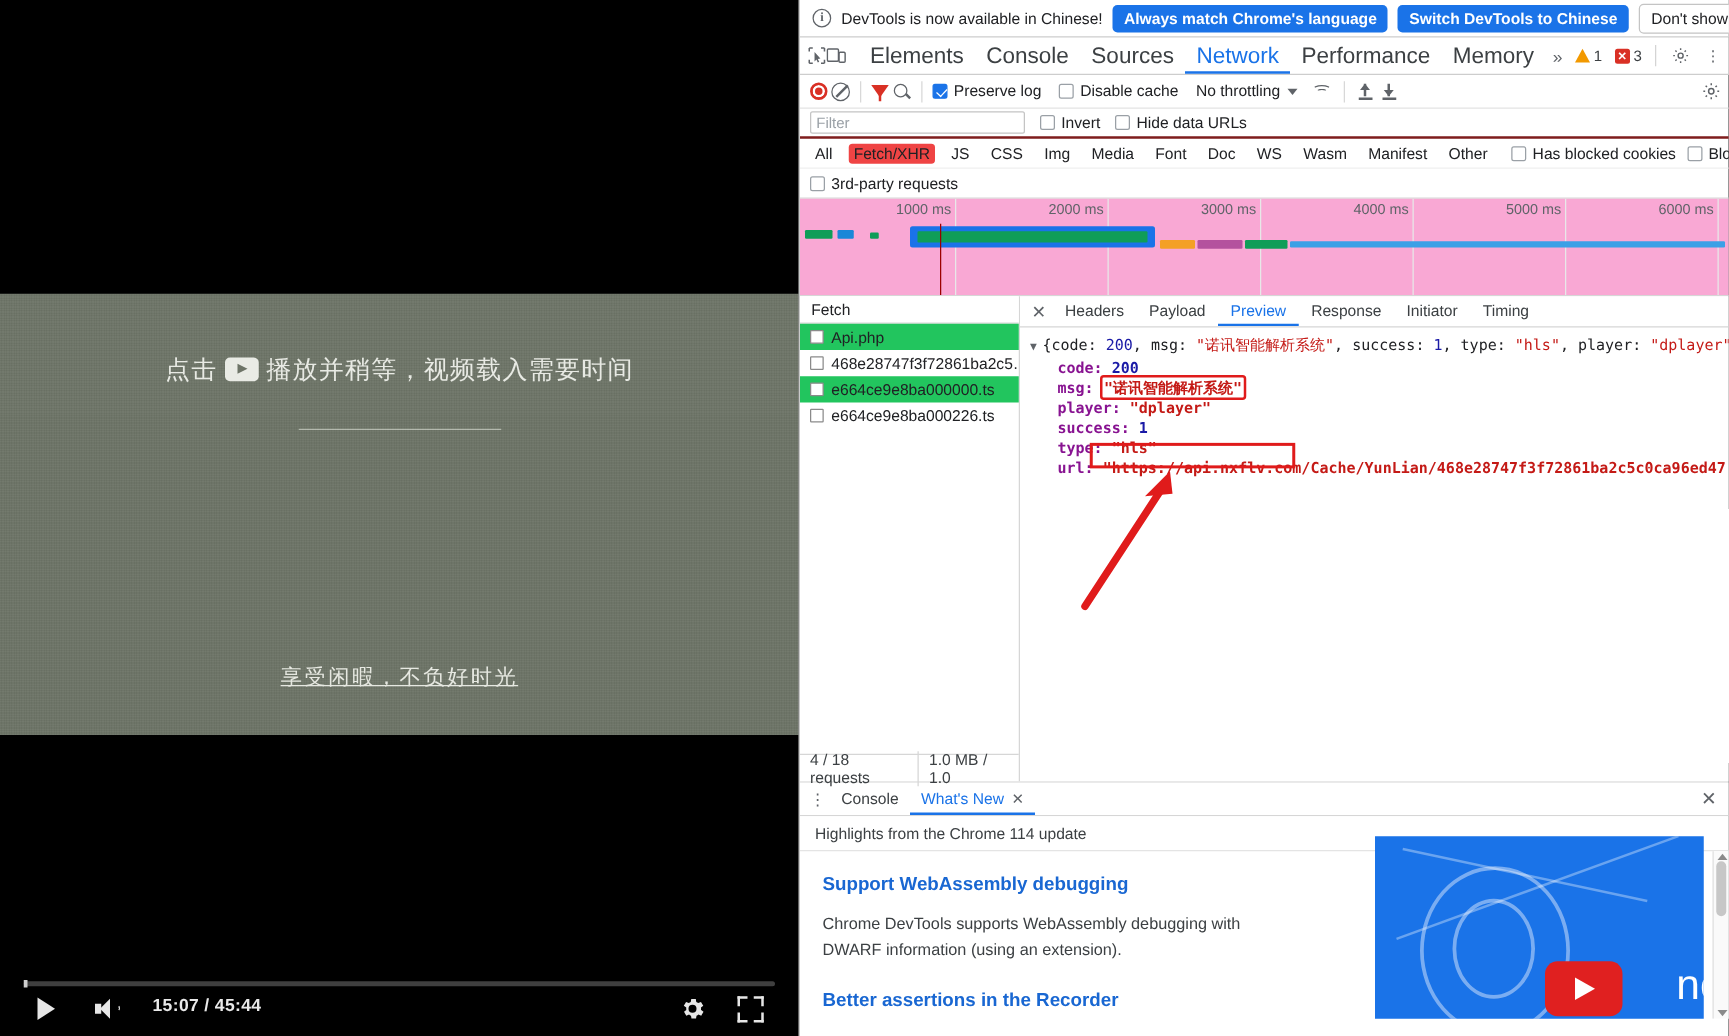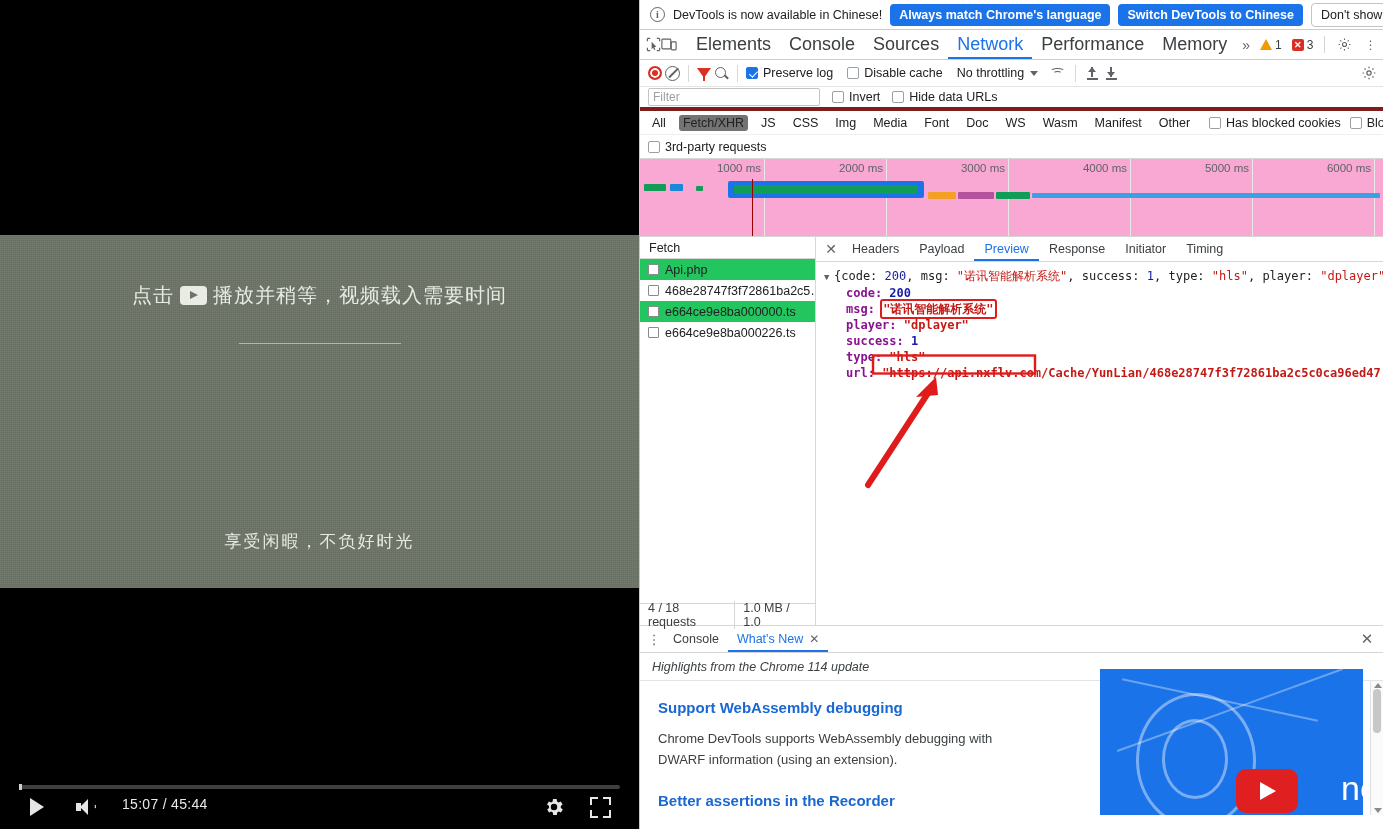--- a/index.html
+++ b/index.html
@@ -63,26 +63,28 @@
     background: rgba(235,238,230,.55);
     z-index: 2;
   }
   .video-line2 {
     position: absolute; top: 295px; left: 0; width: 100%;
     text-align: center;
     color: #e6e8e1;
     font-size: 17px;
     letter-spacing: 2px;
     z-index: 2;
+    text-decoration: underline;
   }
 
   .controls {
     position: absolute; left: 0; bottom: 0;
     width: 680px; height: 49px;
     background: #000;
+    font-weight: bold;
   }
   .progress-track {
     position: absolute; left: 19px; top: 5px;
     width: 601px; height: 4px;
     background: #3f3f3f;
     border-radius: 2px;
   }
   .progress-head {
     position: absolute; left: 0; top: -1px;
     width: 3px; height: 6px;
@@ -308,40 +310,40 @@
     border-left: 4.5px solid transparent; border-right: 4.5px solid transparent;
     border-top: 5px solid #5f6368;
   }
   .gear {
     width: 16px; height: 16px; cursor: pointer; position: relative; color: #5f6368;
   }
 
   .filter-row {
     height: 24px; display: flex; align-items: center;
     padding: 0 8px; gap: 12px;
-    border-bottom: 4px solid #7f1d1d;
+    border-bottom: 2px solid #7f1d1d;
   }
   .filter-input {
     width: 172px; height: 18px;
     border: 1px solid #c4c4c4; border-radius: 2px;
     font-size: 12px; padding: 0 4px;
     font-family: "Liberation Sans", sans-serif;
     color: #202124;
     outline: none;
   }
   .filter-input::placeholder { color: #9aa0a6; }
 
   .type-row {
     height: 24px; display: flex; align-items: center;
     padding: 0 8px; gap: 9px;
     border-bottom: 1px solid #f0f0f0;
     font-size: 12.5px;
   }
   .type-chip { cursor: pointer; padding: 1px 4px; border-radius: 3px; color: #202124; white-space: nowrap; }
-  .type-chip.sel { background: #737373; }
+  .type-chip.sel { background: #ef4444; }
   .thirdparty-row {
     height: 24px; display: flex; align-items: center;
     padding: 0 8px;
     border-bottom: 1px solid #d6d6d6;
   }
 
   
   .overview {
     position: relative; height: 78px;
     border-bottom: 1px solid #d6d6d6;
@@ -472,21 +474,20 @@
     width: 20px; height: 20px; cursor: pointer; color: #5f6368;
     display: flex; align-items: center; justify-content: center; font-size: 15px;
   }
   .whatsnew {
     position: relative; height: 162px; overflow: hidden; background: #fff;
   }
   .wn-sub {
     height: 28px; line-height: 28px;
     padding-left: 12px; font-size: 12.5px; color: #3c4043;
     border-bottom: 1px solid #e4e4e4;
-    font-style: italic;
   }
   .wn-body { position: relative; padding: 18px 0 0 18px; }
   .wn-h {
     color: #1967d2; font-size: 15px; font-weight: bold; margin-bottom: 12px;
     cursor: pointer;
   }
   .wn-p { font-size: 13px; color: #3c4043; line-height: 21px; max-width: 380px; }
   .wn-h2 {
     color: #1967d2; font-size: 15px; font-weight: bold;
     margin-top: 22px; cursor: pointer;

